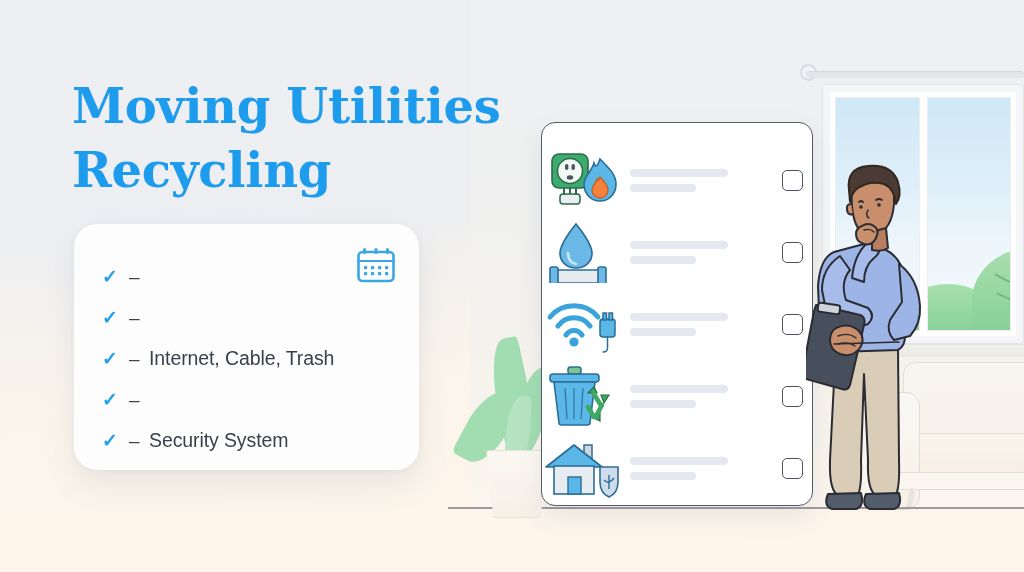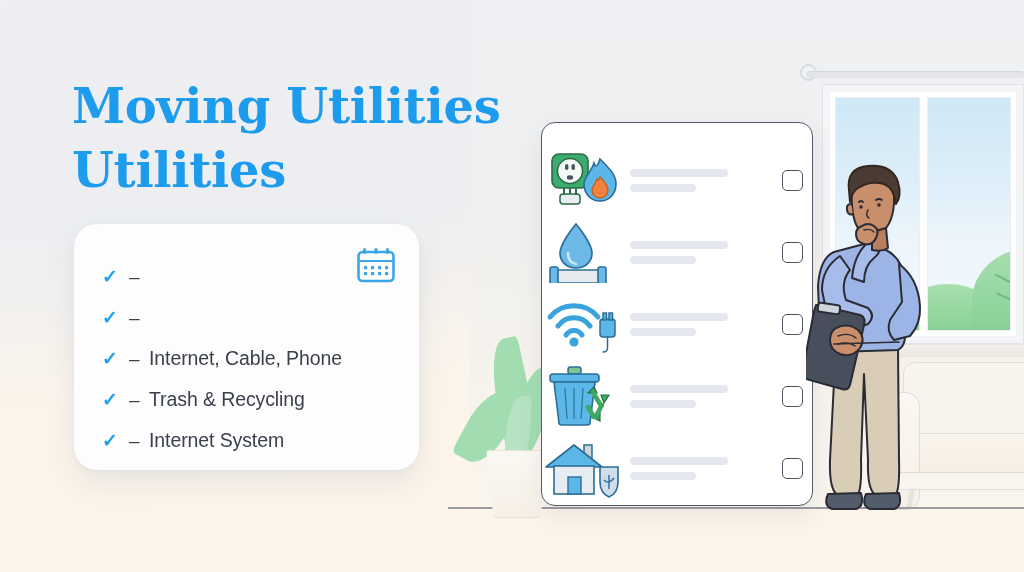--- a/index.html
+++ b/index.html
@@ -397,21 +397,21 @@
         <circle cx="73" cy="45" r="1.8" fill="#2b2b33" stroke="none"></circle>
         <path d="M62 50 Q59 56 63 58" fill="none" stroke-width="1.5"></path>
 
         <path d="M28 184 L93 182" fill="none" stroke-width="1.6"></path>
       </g>
     </svg>
   </div>
 
   <div class="title">
     <div>Moving Utilities</div>
-    <div>Utilities</div>
+    <div>Recycling</div>
   </div>
 
   <div class="card">
 
     <div class="cal">
       <svg viewBox="0 0 38 36" width="38" height="36">
         <rect x="6" y="1" width="3" height="6" rx="1.5" fill="#3aa6e4"></rect>
         <rect x="17.5" y="1" width="3" height="6" rx="1.5" fill="#3aa6e4"></rect>
         <rect x="29" y="1" width="3" height="6" rx="1.5" fill="#3aa6e4"></rect>
         <rect x="1.5" y="5" width="35" height="29" rx="4" fill="none" stroke="#3aa6e4" stroke-width="2.6"></rect>
@@ -437,31 +437,30 @@
       </div>
 
       <div class="crow">
         <span class="tick">✓</span>
         <span class="dash">–</span>
       </div>
 
       <div class="crow">
         <span class="tick">✓</span>
         <span class="dash">–</span>
-        <span class="ctext">Internet, Cable, Phone</span>
+        <span class="ctext">Internet, Cable, Trash</span>
       </div>
 
       <div class="crow">
         <span class="tick">✓</span>
         <span class="dash">–</span>
-        <span class="ctext">Trash &amp; Recycling</span>
       </div>
 
       <div class="crow">
         <span class="tick">✓</span>
         <span class="dash">–</span>
-        <span class="ctext">Internet System</span>
+        <span class="ctext">Security System</span>
       </div>
 
     </div>
   </div>
 
 </div>
 
 </body></html>

